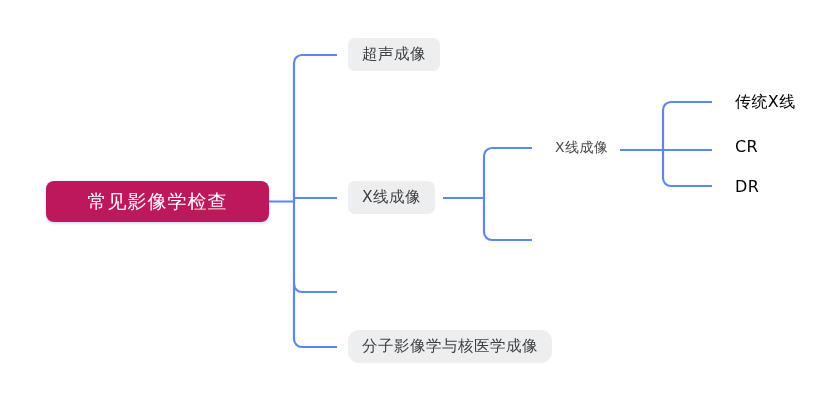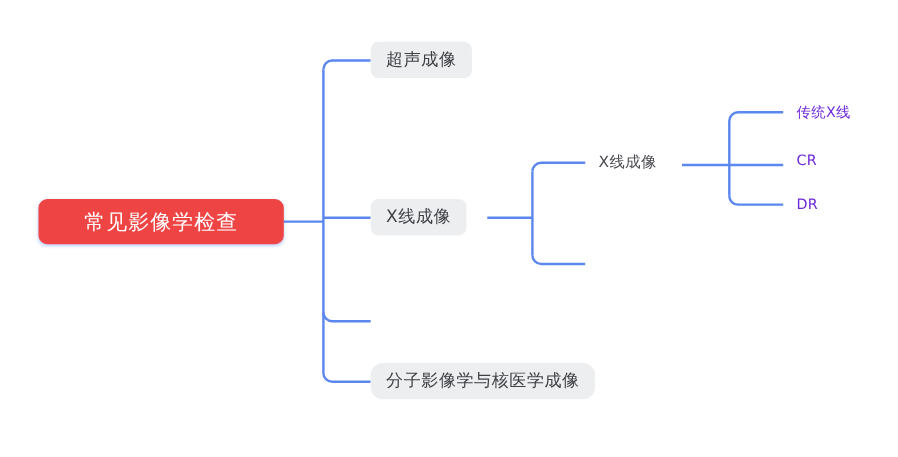--- a/index.html
+++ b/index.html
@@ -24,29 +24,30 @@
     width: 816px;
     height: 415px;
     pointer-events: none;
   }
   .node {
     position: absolute;
     box-sizing: border-box;
     display: flex;
     align-items: center;
     white-space: nowrap;
+    margin-left: 11px;
   }
   
   .node-root {
     left: 35px;
     top: 181px;
     width: 223px;
     height: 41px;
     border-radius: 8px;
-    background: #ef4444;
+    background: #be185d;
     color: #ffffff;
     font-size: 19px;
     letter-spacing: 1px;
     justify-content: center;
     box-shadow: 0 1px 3px rgba(74,114,245,0.35);
   }
   
   .node-l2 {
     height: 33px;
     border-radius: 7px;
@@ -58,22 +59,22 @@
   }
   
   .node-l3 {
     color: #4a4a50;
     font-size: 14px;
     letter-spacing: 0.4px;
     background: transparent;
   }
   
   .node-l4 {
-    color: #6d28d9;
-    font-size: 13px;
+    color: #000000;
+    font-size: 16px;
     letter-spacing: 0.4px;
     background: transparent;
   }
 </style>
 </head>
 <body>
 
 <div id="canvas">
 
   <svg id="edges" viewBox="0 0 816 415" width="816" height="415" xmlns="http://www.w3.org/2000/svg">

